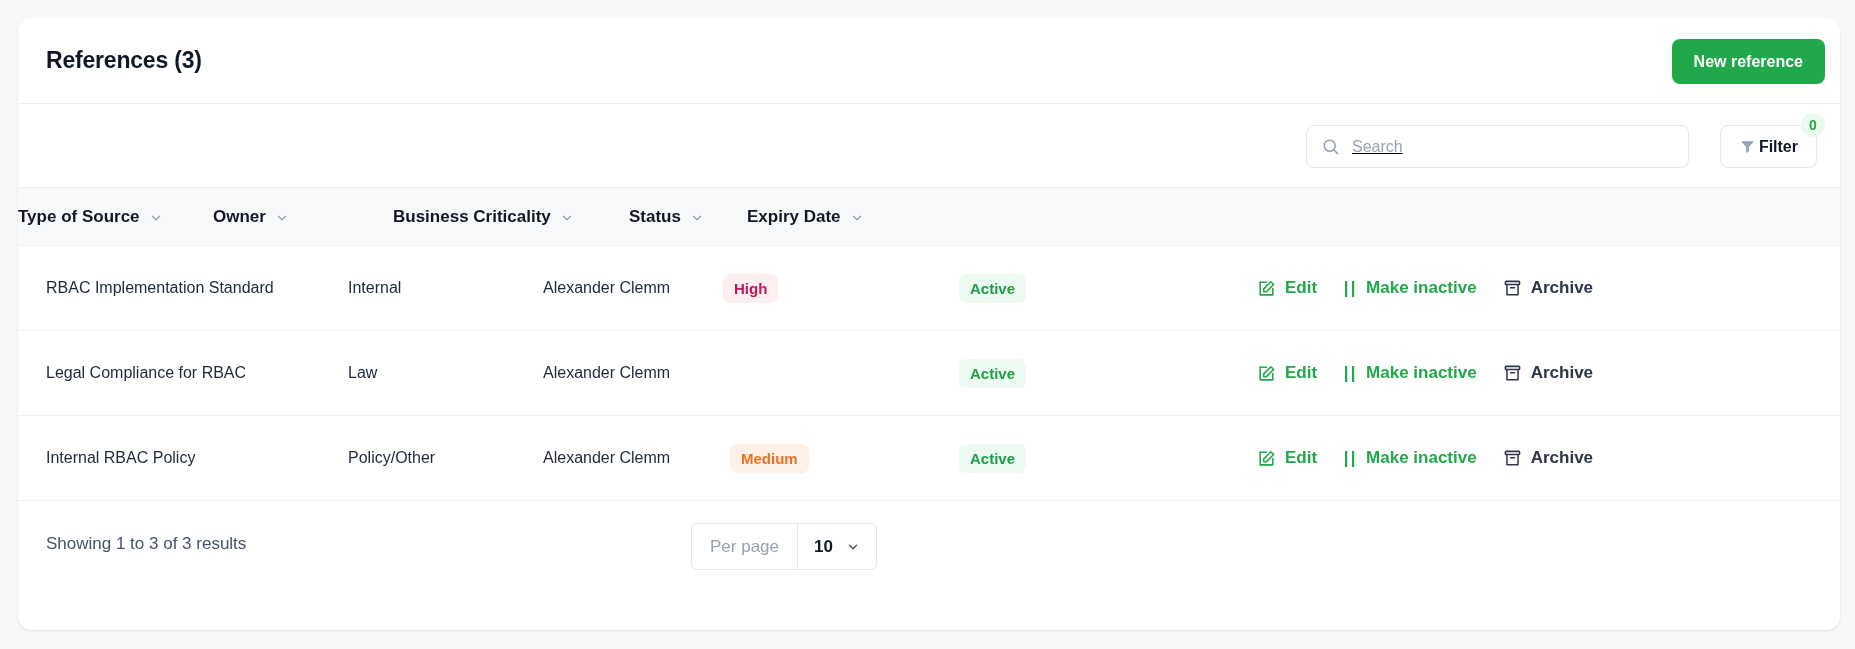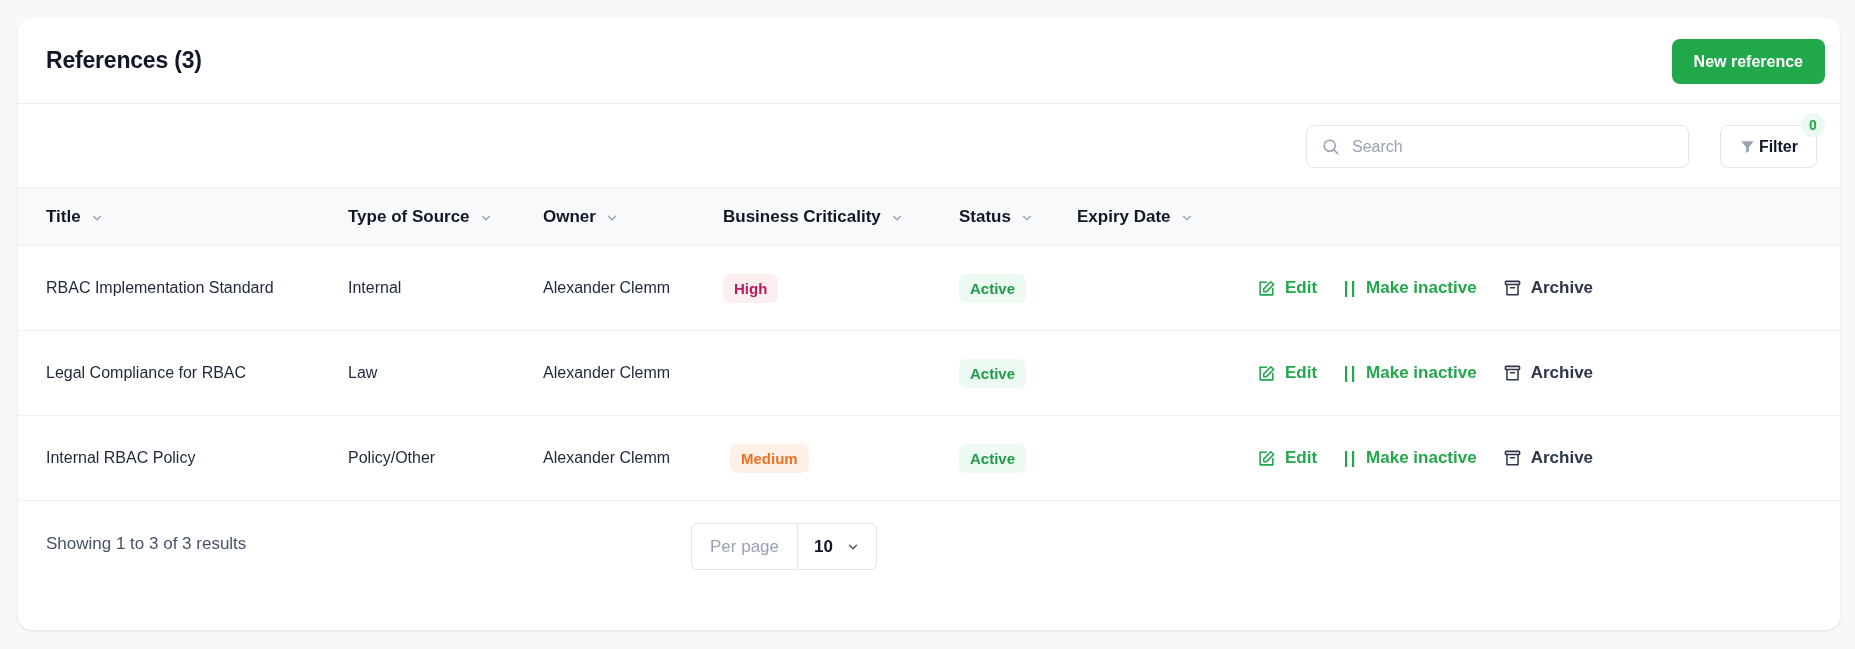--- a/index.html
+++ b/index.html
@@ -60,20 +60,21 @@
   }
   .search-wrap {
     position: absolute;
     right: 151px; top: 21px;
     width: 383px; height: 43px;
     border: 1px solid #e3e6ea;
     border-radius: 8px;
     display: flex; align-items: center;
     padding: 0 14px;
     background: #fff;
+    text-decoration: underline;
   }
   .search-icon { width: 19px; height: 19px; flex: 0 0 19px; color: #98a2b3; margin-right: 10px; }
   .search-input {
     border: none; outline: none;
     font-size: 16px;
     font-family: "Liberation Sans", sans-serif;
     color: #344054;
     width: 100%;
     background: transparent;
   }
@@ -236,28 +237,20 @@
             <path d="M3 4.5h18l-7 8.2v6.1l-4 2.2v-8.3z"></path>
           </svg>
         </span>
         <span class="filter-label">Filter</span>
       </button>
       <span class="filter-badge">0</span>
     </div>
 
     <div class="table">
       <div class="thead">
-        <div class="th c-title">
-          <span>Title</span>
-          <span class="chev">
-            <svg viewBox="0 0 24 24" fill="none" stroke="currentColor" stroke-width="2.4" stroke-linecap="round" stroke-linejoin="round">
-                <polyline points="6 9 12 15 18 9"></polyline>
-              </svg>
-          </span>
-        </div>
         <div class="th c-type">
           <span>Type of Source</span>
           <span class="chev">
             <svg viewBox="0 0 24 24" fill="none" stroke="currentColor" stroke-width="2.4" stroke-linecap="round" stroke-linejoin="round">
                 <polyline points="6 9 12 15 18 9"></polyline>
               </svg>
           </span>
         </div>
         <div class="th c-owner">
           <span>Owner</span>

